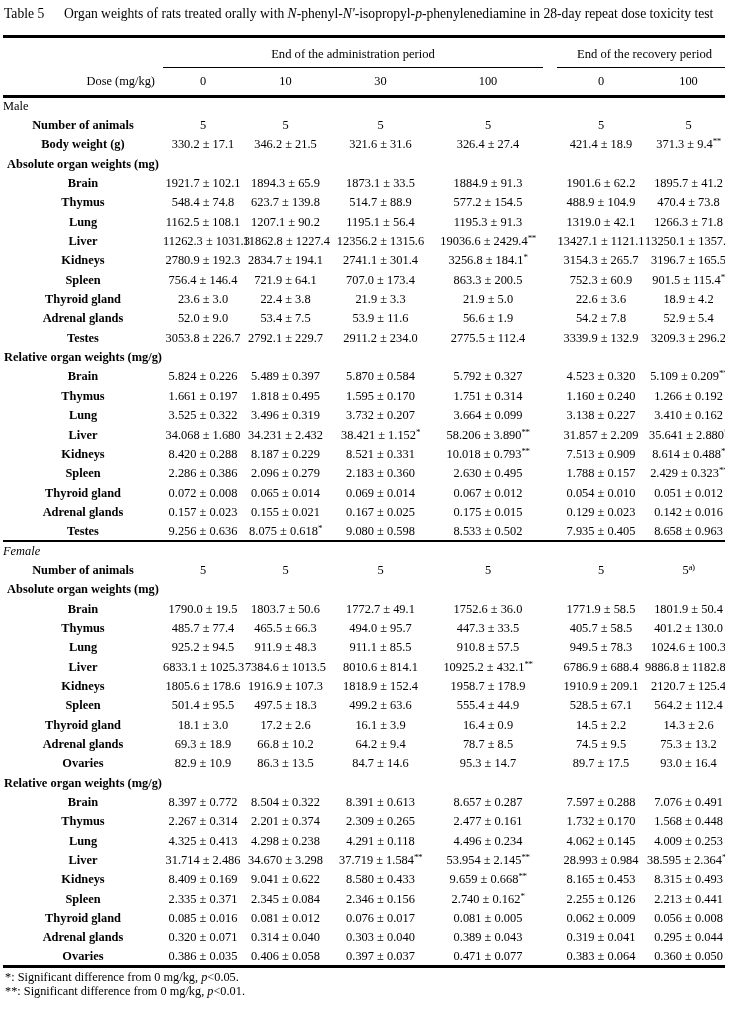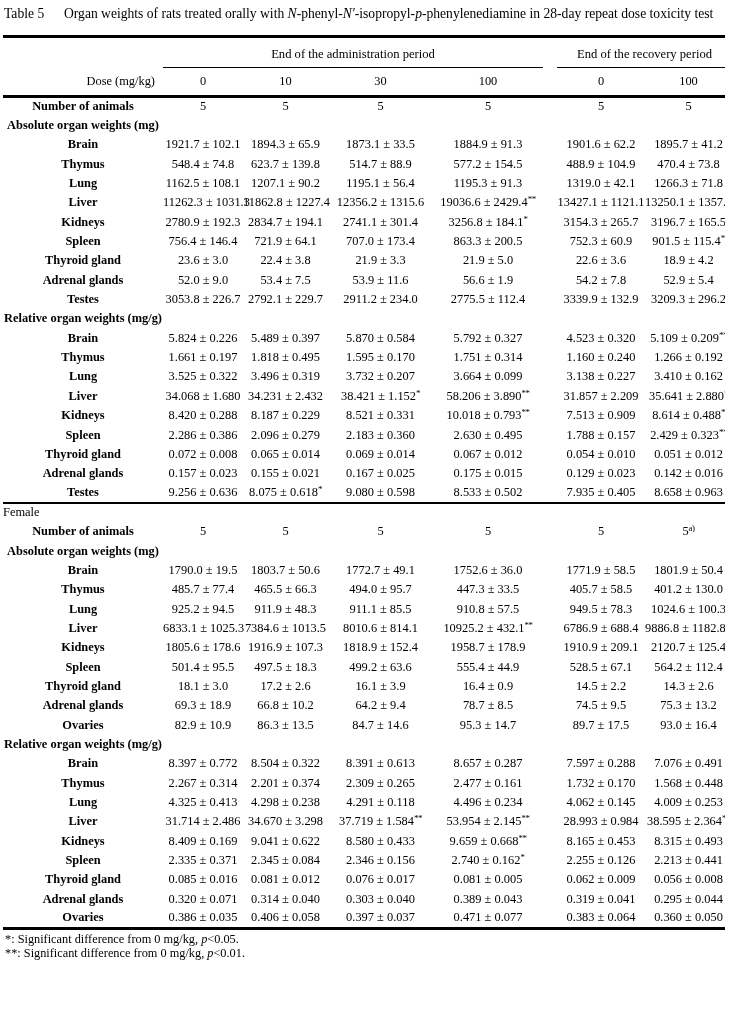--- a/index.html
+++ b/index.html
@@ -43,21 +43,21 @@
   td.grp { text-align: center; border-bottom: 1.5px solid #000; }
   tr.doserow td { height: 27px; border-bottom: 3px solid #000; text-align: center; vertical-align: middle; }
   tr.doserow td.doselab { text-align: right; padding-right: 8px; margin-top: 20px; }
   
   tbody tr { height: 19.35px; }
   td.lab { text-align: center; font-weight: bold; }
   td.sec-label { text-align: left; padding-left: 6px; }
   .ind1 { padding-left: 21px; }
   .ind2 { padding-left: 33px; }
   td.val { text-align: center; }
-  tr.section-start td { border-top: 2.5px solid #000; }
+  tr.section-start td { border-top: 2.5px solid #000; font-style: italic; }
   sup { font-size: 9px; line-height: 0; vertical-align: 4px; letter-spacing: -0.5px; }
   
   .footnotes { margin: 3px 0 0 2px; font-size: 12.3px; line-height: 13.8px; }
 </style>
 </head>
 <body>
 
 <div class="page">
 
   <div class="title">
@@ -89,28 +89,41 @@
         <td>10</td>
         <td>30</td>
         <td>100</td>
         <td></td>
         <td>0</td>
         <td>100</td>
       </tr>
     </thead>
     <tbody>
         <tr>
+          <td colspan="8" class="sec-label">Male</td>
+        </tr>
+        <tr>
           <td class="lab ind1">Number of animals</td>
           <td class="val">5</td>
           <td class="val">5</td>
           <td class="val">5</td>
           <td class="val">5</td>
           <td></td>
           <td class="val">5</td>
           <td class="val">5</td>
+        </tr>
+        <tr>
+          <td class="lab ind1">Body weight (g)</td>
+          <td class="val">330.2 ± 17.1</td>
+          <td class="val">346.2 ± 21.5</td>
+          <td class="val">321.6 ± 31.6</td>
+          <td class="val">326.4 ± 27.4</td>
+          <td></td>
+          <td class="val">421.4 ± 18.9</td>
+          <td class="val">371.3 ± 9.4<sup>**</sup></td>
         </tr>
         <tr>
           <td class="lab ind1">Absolute organ weights (mg)</td>
           <td class="val"></td>
           <td class="val"></td>
           <td class="val"></td>
           <td class="val"></td>
           <td></td>
           <td class="val"></td>
           <td class="val"></td>

